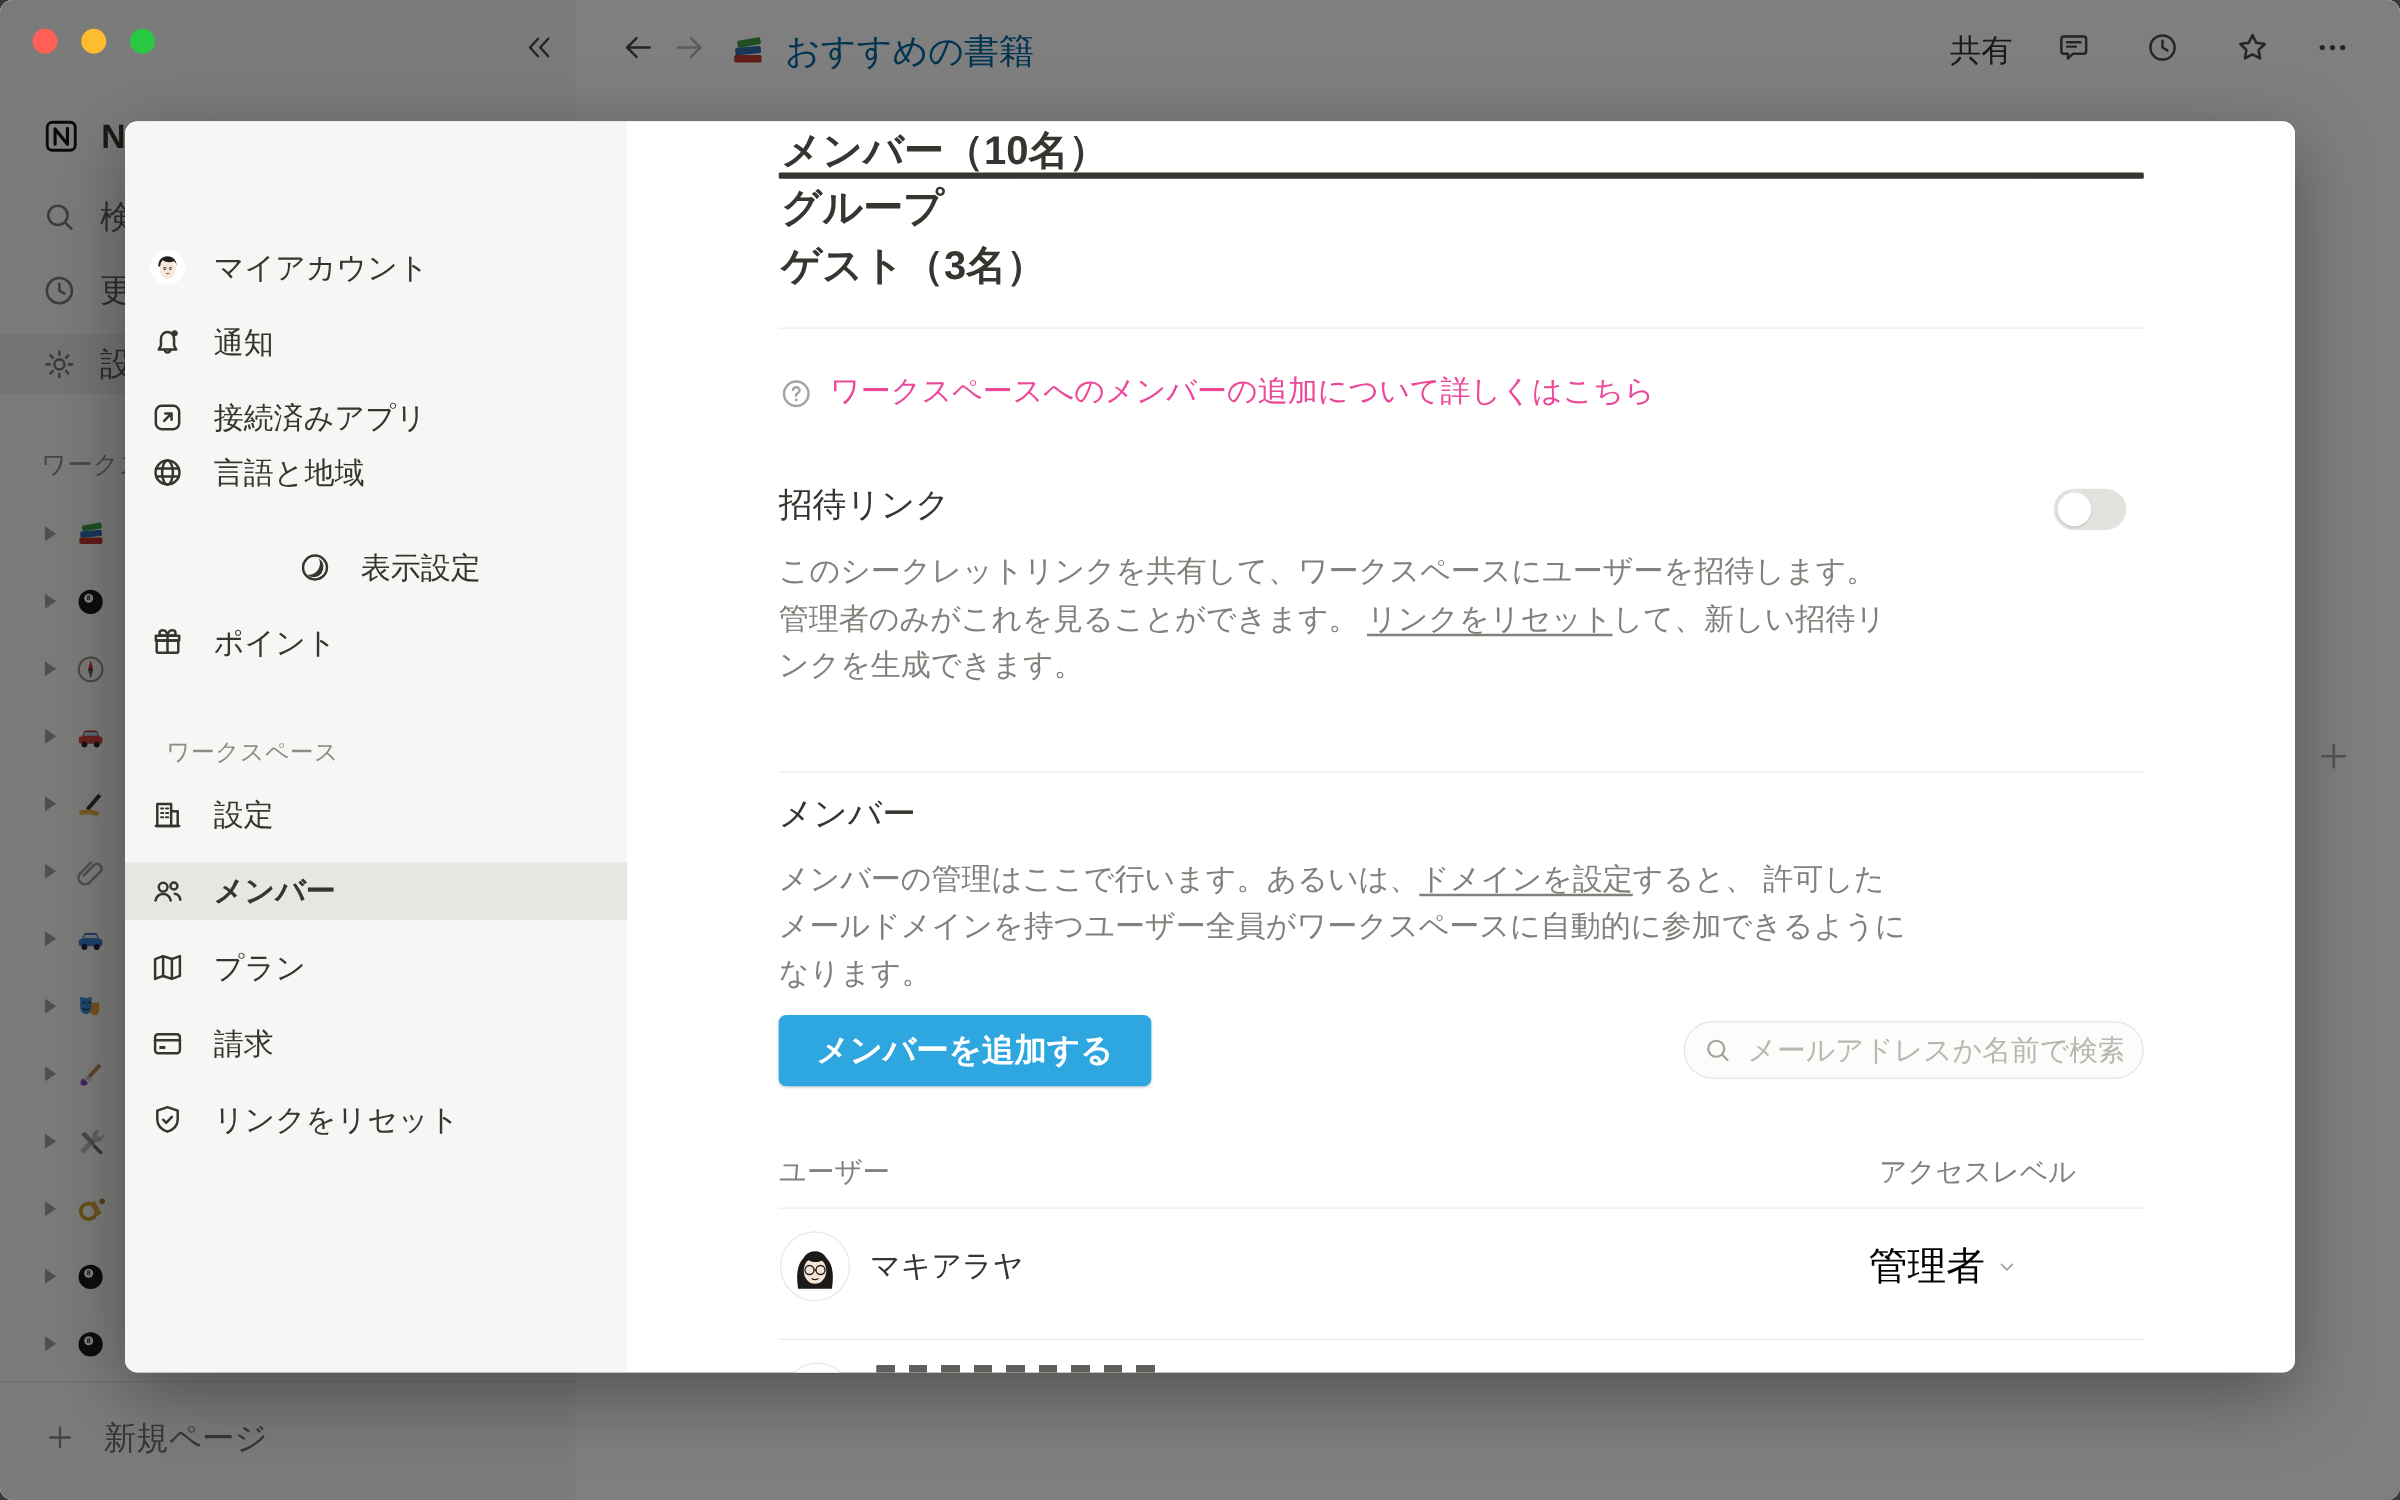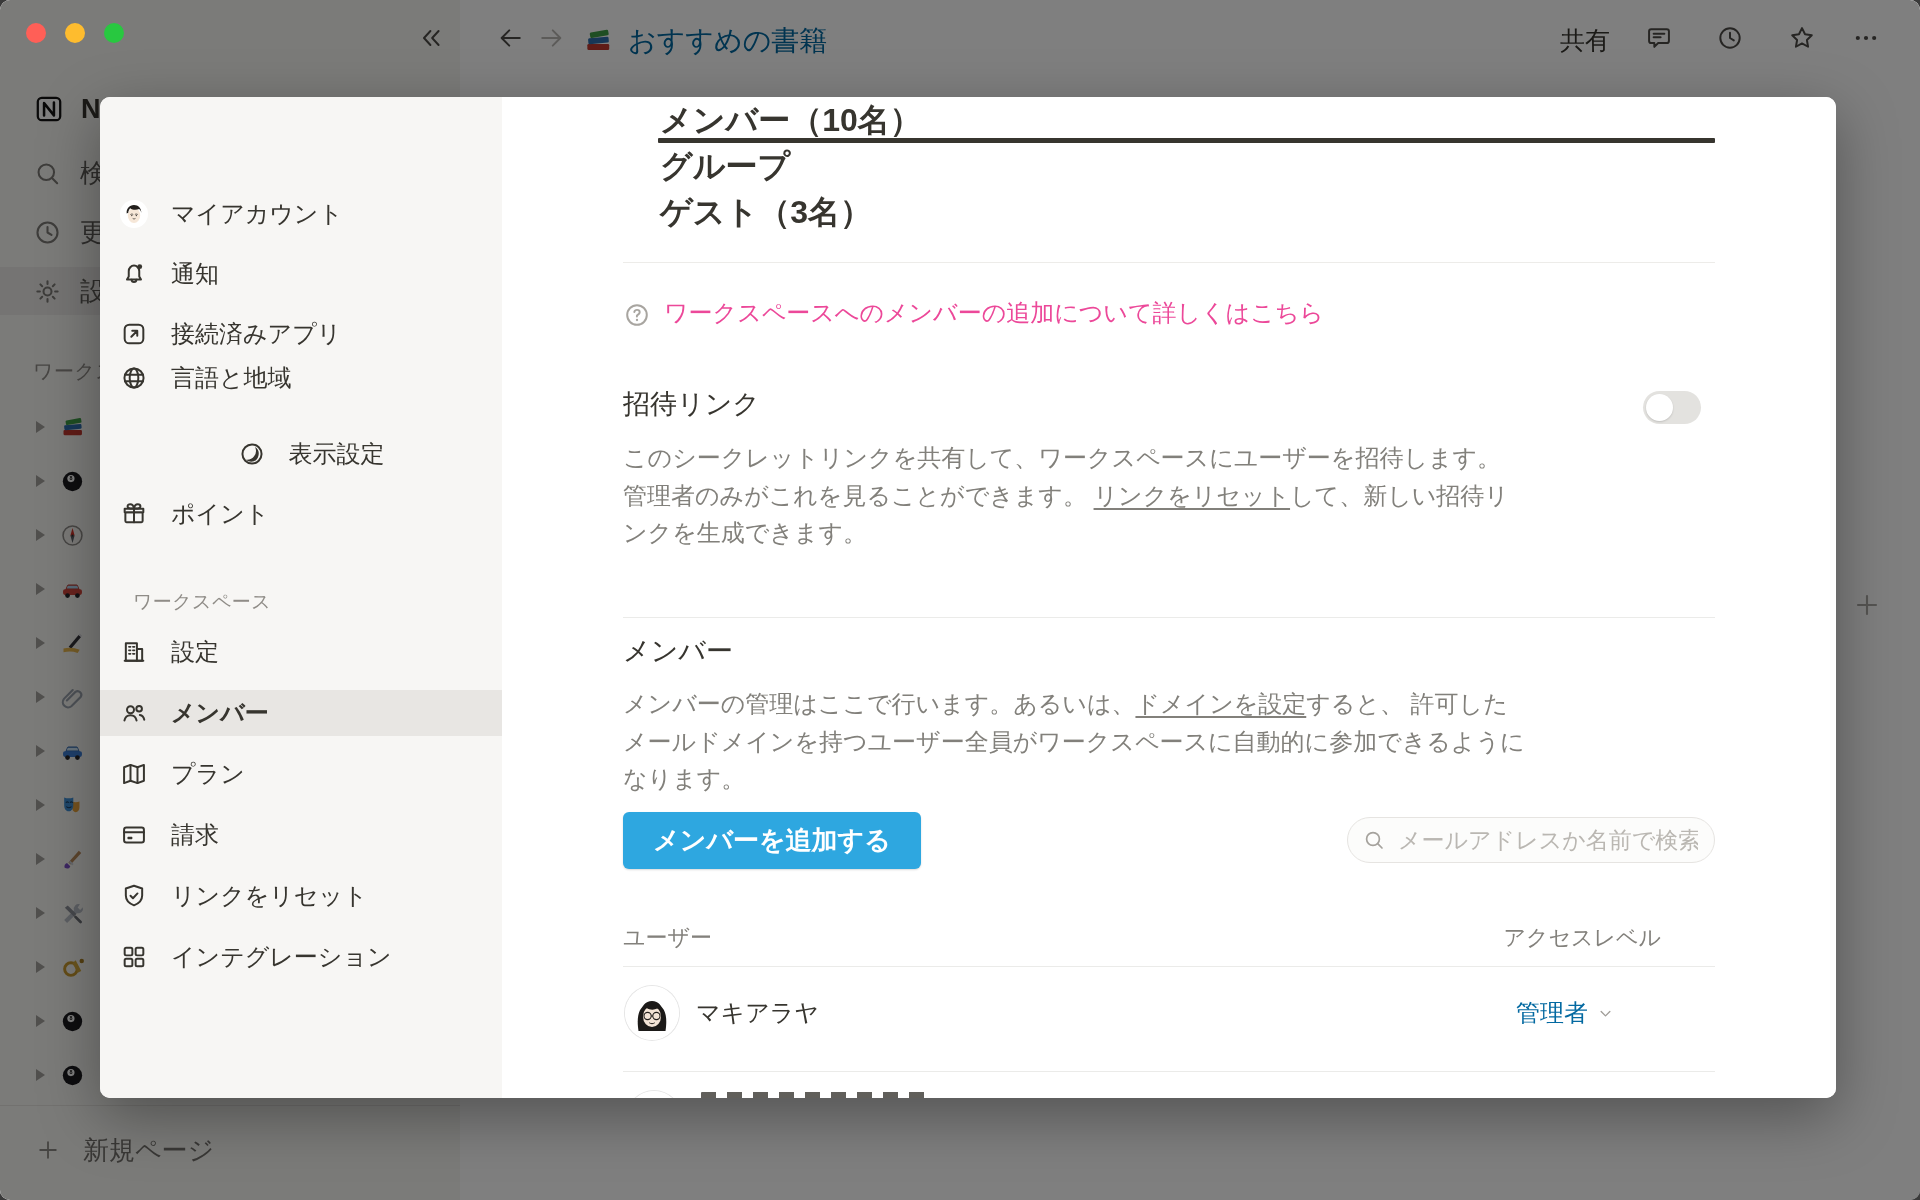--- a/index.html
+++ b/index.html
@@ -38,40 +38,40 @@
   .m-side{position:absolute;left:0;top:0;width:402px;height:100%;background:#f7f6f4;}
   .m-row{position:absolute;left:0;width:402px;height:46px;display:flex;align-items:center;padding-left:20px;gap:23px;color:#37352f;font-size:24px;cursor:pointer;}
   .m-row .ic{width:28px;height:28px;color:#37352f;flex:0 0 auto;}
   .m-row.active{background:#e8e6e3;}
   .m-row.active .lab{font-weight:600;}
   .m-header{position:absolute;left:33px;color:#8f8c87;font-size:19px;font-weight:500;letter-spacing:.4px;}
 
   .m-content{position:absolute;left:402px;top:0;right:0;bottom:0;background:#fff;}
   .inner{position:absolute;left:121px;right:121px;top:0;bottom:0;}
   .tabs{position:absolute;left:0;right:0;top:88px;height:78px;display:flex;gap:37px;border-bottom:1px solid #edece9;}
-  .tab{position:relative;font-size:32px;font-weight:600;color:#37352f;padding:2px 2px 0 2px;cursor:pointer;margin-left:35px;}
+  .tab{position:relative;font-size:32px;font-weight:600;color:#37352f;padding:2px 2px 0 2px;cursor:pointer;}
   .tab.active::after{content:"";position:absolute;left:0;right:0;bottom:0;height:5px;background:#37352f;border-radius:1px;}
   .help{position:absolute;left:0;top:200px;display:flex;align-items:flex-end;gap:13px;color:#ec4899;font-size:24px;cursor:pointer;}
   .help .ic{width:28px;height:28px;color:#a8a5a0;}
   .sec-title{position:absolute;left:0;font-size:27px;color:#37352f;}
   .toggle{position:absolute;right:14px;top:294px;width:58px;height:33px;border-radius:17px;background:#e3e2df;cursor:pointer;}
   .toggle .knob{position:absolute;left:3px;top:3px;width:27px;height:27px;border-radius:50%;background:#fff;box-shadow:0 1px 2px rgba(0,0,0,.15);}
   .para{position:absolute;left:0;font-size:24px;line-height:37.5px;color:#82807b;}
   .para a{color:inherit;text-decoration:underline;text-underline-offset:4px;cursor:pointer;}
   .divider{position:absolute;left:0;right:0;border-top:1px solid #ebebe9;}
   .add-btn{position:absolute;left:0;top:715px;width:298px;height:57px;background:#2ea7e0;color:#fff;font-size:26px;font-weight:600;border:none;border-radius:6px;display:flex;align-items:center;justify-content:center;cursor:pointer;box-shadow:0 1px 2px rgba(0,0,0,.15);}
   .search{position:absolute;right:0;top:720px;width:368px;height:46px;border:1px solid #e6e4e1;background:#fcfcfb;border-radius:23px;display:flex;align-items:center;padding:0 14px;gap:10px;overflow:hidden;}
   .search .ic{width:24px;height:24px;color:#a5a29d;flex:0 0 auto;}
   .search input{border:none;outline:none;background:transparent;font-size:23px;color:#37352f;width:100%;white-space:nowrap;}
   .search input::placeholder{color:#bab7b2;}
   .th{position:absolute;top:826px;font-size:22px;color:#83817c;}
   .member-row{position:absolute;left:0;right:0;top:889px;height:54px;display:flex;align-items:center;}
   .avatar-lg{width:54px;height:54px;border-radius:50%;overflow:hidden;margin-left:2px;box-shadow:0 0 0 1px rgba(0,0,0,.1);flex:0 0 auto;}
   .m-name{margin-left:17px;font-size:24px;font-weight:500;color:#37352f;}
-  .role{position:absolute;right:100px;display:flex;align-items:center;gap:8px;font-size:24px;color:#0369a1;cursor:pointer;}
+  .role{position:absolute;right:100px;display:flex;align-items:center;gap:8px;font-size:31px;color:#000000;cursor:pointer;}
   .role .ic{width:19px;height:19px;color:#a09d98;}
   .peek{position:absolute;left:0;right:0;top:994px;height:40px;}
   .peek .avatar-lg{position:absolute;left:2px;top:0;}
   .peek-bars{position:absolute;left:78px;top:1px;width:228px;height:7px;background:repeating-linear-gradient(90deg,#45433e 0 15px,transparent 15px 26px);opacity:.85;border-radius:1px;}
   svg{display:block;width:100%;height:100%;}
 </style>
 </head>
 <body>
 
 <div class="stage">
@@ -468,31 +468,20 @@
             <span class="lab">請求</span>
           </div>
         <div class="m-row" style="top: 776px;">
             <span class="ic">
             <svg viewBox="0 0 24 24" fill="none" stroke="currentColor" stroke-width="1.7" stroke-linecap="round" stroke-linejoin="round">
               <path d="M12 3.2l7 2.4v6c0 4.2-2.9 6.9-7 8.4-4.1-1.5-7-4.2-7-8.4v-6z"></path>
               <path d="M9 11.8l2.1 2.1 3.9-4.1"></path>
             </svg>
           </span>
             <span class="lab">リンクをリセット</span>
-          </div>
-        <div class="m-row" style="top: 837px;">
-            <span class="ic">
-            <svg viewBox="0 0 24 24" fill="none" stroke="currentColor" stroke-width="1.7" stroke-linecap="round" stroke-linejoin="round">
-              <rect x="4" y="4" width="6.6" height="6.6" rx="1.3"></rect>
-              <rect x="13.4" y="4" width="6.6" height="6.6" rx="1.3"></rect>
-              <rect x="4" y="13.4" width="6.6" height="6.6" rx="1.3"></rect>
-              <rect x="13.4" y="13.4" width="6.6" height="6.6" rx="1.3"></rect>
-            </svg>
-          </span>
-            <span class="lab">インテグレーション</span>
           </div>
         <div id="ws-rows">
         
       </div>
     </div>
 
     <div class="m-content">
       <div class="inner">
         <div class="tab active"><span>メンバー（10名）</span></div>
           <div class="tab"><span>グループ</span></div>

